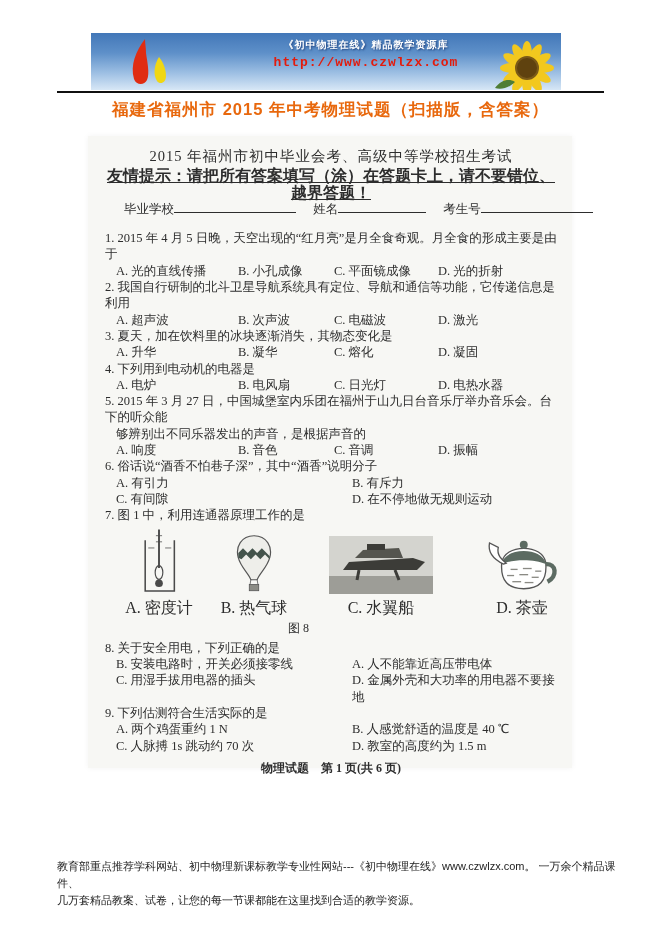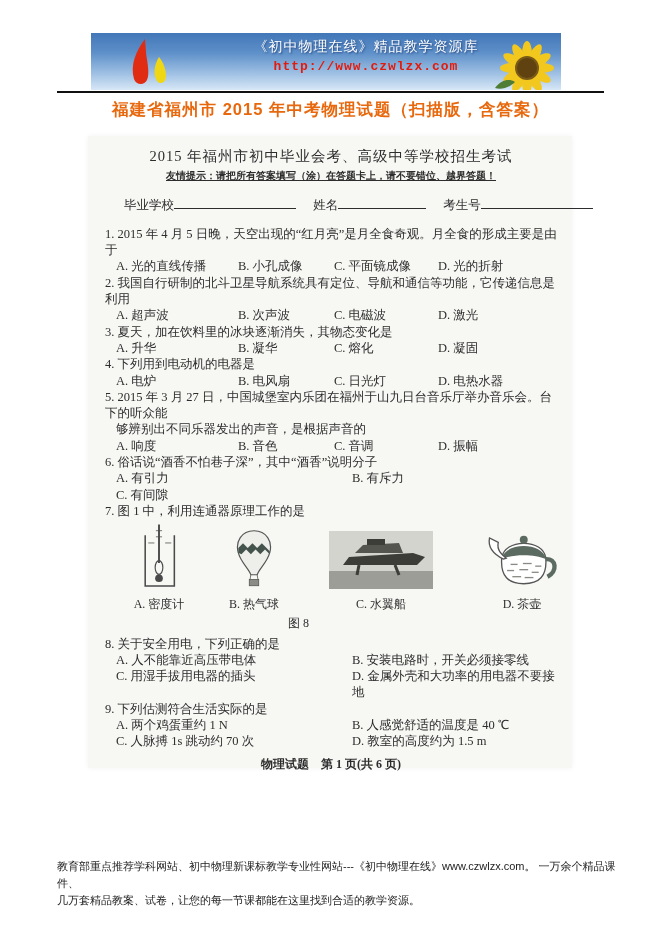--- a/index.html
+++ b/index.html
@@ -4,55 +4,55 @@
 <style>
   html,body{margin:0;padding:0;background:#fff;}
   .page{position:relative;width:661px;height:936px;background:#fff;overflow:hidden;
         font-family:"Liberation Sans",sans-serif;}
 
   
   .banner{position:absolute;left:91px;top:33px;width:470px;height:57px;overflow:hidden;
           background:linear-gradient(180deg,#4277b8 0%,#5e90c9 35%,#9dbfe3 70%,#d7e7f6 100%);}
   .banner-logo{position:absolute;left:30px;top:4px;width:62px;height:52px;}
   .banner-text{position:absolute;left:140px;top:5px;width:270px;text-align:center;}
-  .site-title{color:#ffffff;font-weight:normal;font-size:14px;letter-spacing:1px;
+  .site-title{color:#ffffff;font-weight:bold;font-size:10px;letter-spacing:1px;
               text-shadow:1px 1px 2px rgba(20,50,110,.85);white-space:nowrap;}
   .site-url{margin-top:3px;color:#e31b0c;font-family:"Liberation Mono",monospace;
             font-weight:bold;font-size:13px;letter-spacing:1px;white-space:nowrap;cursor:pointer;}
   .banner-sunflower{position:absolute;right:4px;bottom:-4px;width:64px;height:56px;}
 
   
   .divider{position:absolute;left:57px;top:91px;width:547px;height:2px;background:#101010;}
   .page-title{position:absolute;left:57px;top:99px;width:547px;text-align:center;
               color:#e8680d;font-size:16.5px;font-weight:bold;letter-spacing:1px;}
 
   
   .scan{position:absolute;left:88px;top:136px;width:484px;height:632px;background:#f7f7f4;
         color:#2d2d2d;font-family:"Liberation Serif",serif;font-size:12.5px;line-height:16.3px;
         padding:0;box-shadow:0 0 6px rgba(0,0,0,0.05);}
   .scan-inner{padding:12px 10px 0 12px;}
   .c{text-align:center;}
   .exam-header-line{font-size:14.5px;letter-spacing:1px;margin-bottom:4px;}
   .exam-title{font-size:23px;font-weight:bold;letter-spacing:36px;text-indent:36px;
               margin:4px 0 8px 0;}
   .exam-info{font-size:11.5px;margin-bottom:2px;}
-  .exam-tip{font-size:10px;font-weight:bold;text-decoration:underline;margin-bottom:12px;}
+  .exam-tip{font-size:16px;font-weight:bold;text-decoration:underline;}
   .fields{padding-left:24px;margin-bottom:13px;white-space:nowrap;}
   .blank{display:inline-block;border-bottom:1px solid #2d2d2d;height:11px;vertical-align:baseline;}
   .b1{width:122px;margin-right:14px;} .b2{width:88px;margin-right:14px;} .b3{width:112px;}
   .section-header{font-weight:bold;margin-bottom:2px;}
   .stem{padding-left:5px;}
   .stem2{padding-left:16px;}
   .opts4{display:grid;grid-template-columns:122px 96px 104px auto;padding-left:16px;}
   .opts2{display:grid;grid-template-columns:224px auto;padding-left:16px;gap:12px;}
 
   
   .figrow{position:relative;height:90px;margin:4px 0 0 0;}
   .figcell{position:absolute;text-align:center;}
-  .figcell .cap{margin-top:2px;font-size:12px;}
+  .figcell .cap{margin-top:2px;font-size:16px;}
   .fig-a{left:16px;top:0;width:86px;}
   .fig-b{left:116px;top:6px;width:76px;}
   .fig-c{left:218px;top:8px;width:126px;}
   .fig-d{left:364px;top:8px;width:116px;}
   .figcaption{padding-left:188px;margin:2px 0 4px 0;font-size:12px;}
   .exam-page-footer{font-weight:bold;margin-top:6px;font-size:12px;}
 
   
   .site-footer{position:absolute;left:57px;top:858px;width:560px;color:#222222;
                font-size:11px;line-height:17px;font-family:"Liberation Sans",sans-serif;}
@@ -150,20 +150,21 @@
         <span>D. 振幅</span>
       </div>
 
       <div class="stem">6. 俗话说“酒香不怕巷子深”，其中“酒香”说明分子</div>
       <div class="opts2">
         <span>A. 有引力</span>
         <span>B. 有斥力</span>
       </div>
       <div class="opts2">
         <span>C. 有间隙</span>
+        <span>D. 在不停地做无规则运动</span>
       </div>
 
       <div class="stem">7. 图 1 中，利用连通器原理工作的是</div>
 
       <div class="figrow">
         <div class="figcell fig-a">
           <svg width="48" height="66" viewBox="0 0 60 86">
             <path d="M12 16 L12 82 L50 82 L50 16" fill="none" stroke="#4a4a4a" stroke-width="2"></path>
             <line x1="30" y1="2" x2="30" y2="52" stroke="#4a4a4a" stroke-width="2.5"></line>
             <line x1="26" y1="10" x2="34" y2="10" stroke="#4a4a4a" stroke-width="1"></line>
@@ -215,22 +216,22 @@
                 <line x1="50" y1="53" x2="60" y2="53"></line>
             </g>
           </svg>
           <div class="cap">D. 茶壶</div>
         </div>
       </div>
       <div class="figcaption">图 8</div>
 
       <div class="stem">8. 关于安全用电，下列正确的是</div>
       <div class="opts2">
+        <span>B. 安装电路时，开关必须接零线</span>
         <span>A. 人不能靠近高压带电体</span>
-        <span>B. 安装电路时，开关必须接零线</span>
       </div>
       <div class="opts2">
         <span>C. 用湿手拔用电器的插头</span>
         <span>D. 金属外壳和大功率的用电器不要接地</span>
       </div>
 
       <div class="stem">9. 下列估测符合生活实际的是</div>
       <div class="opts2">
         <span>A. 两个鸡蛋重约 1 N</span>
         <span>B. 人感觉舒适的温度是 40 ℃</span>

